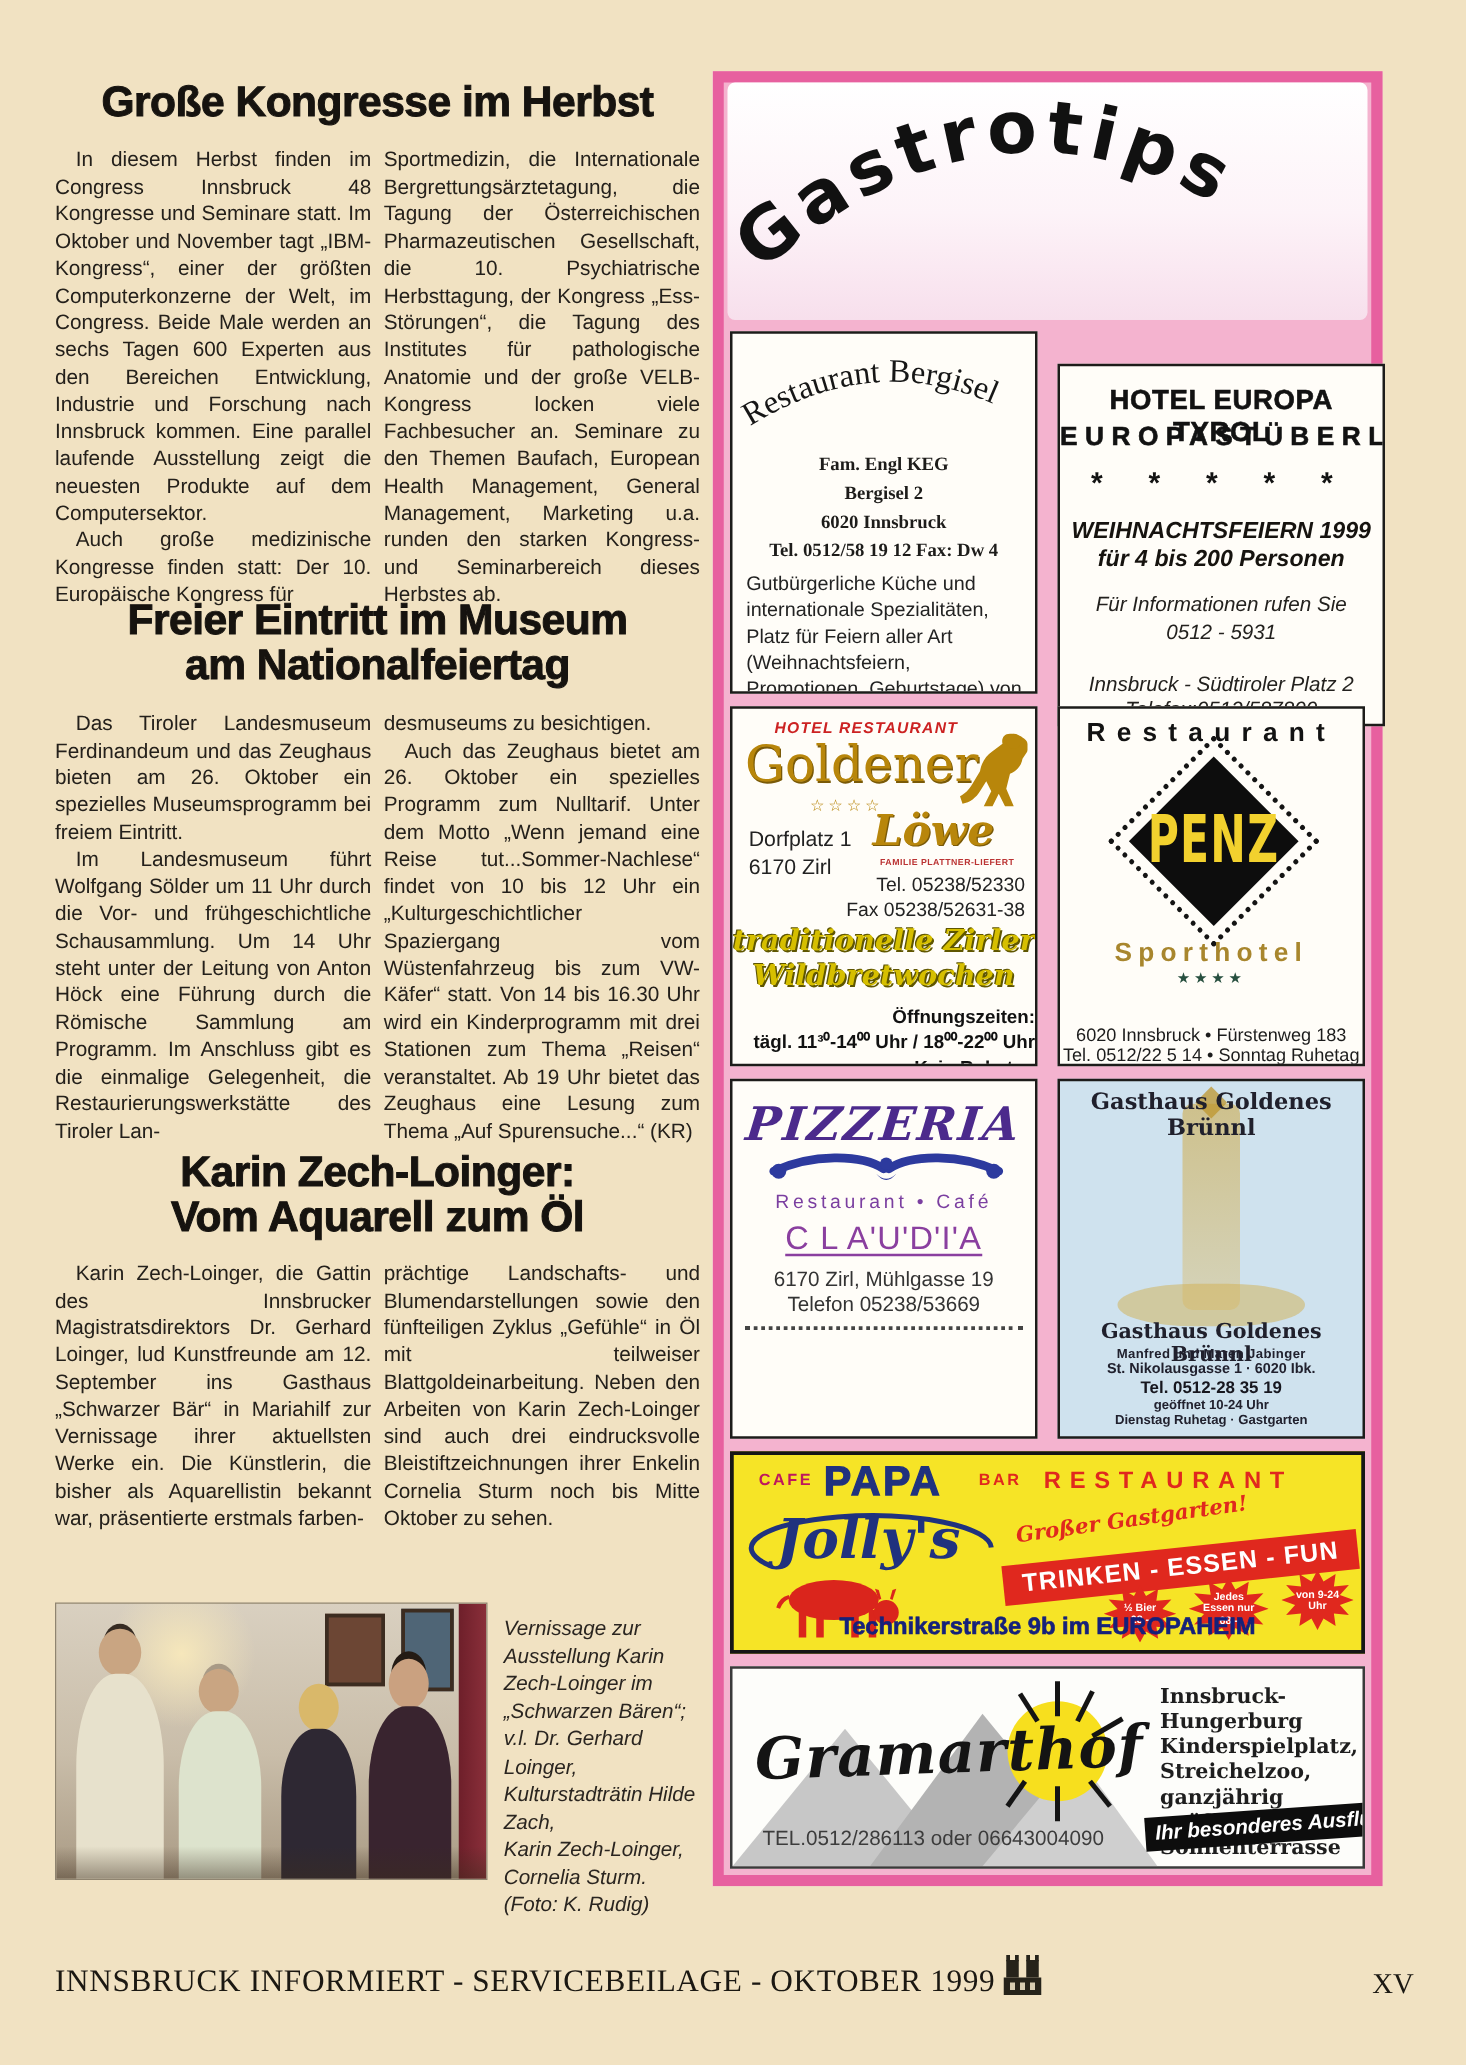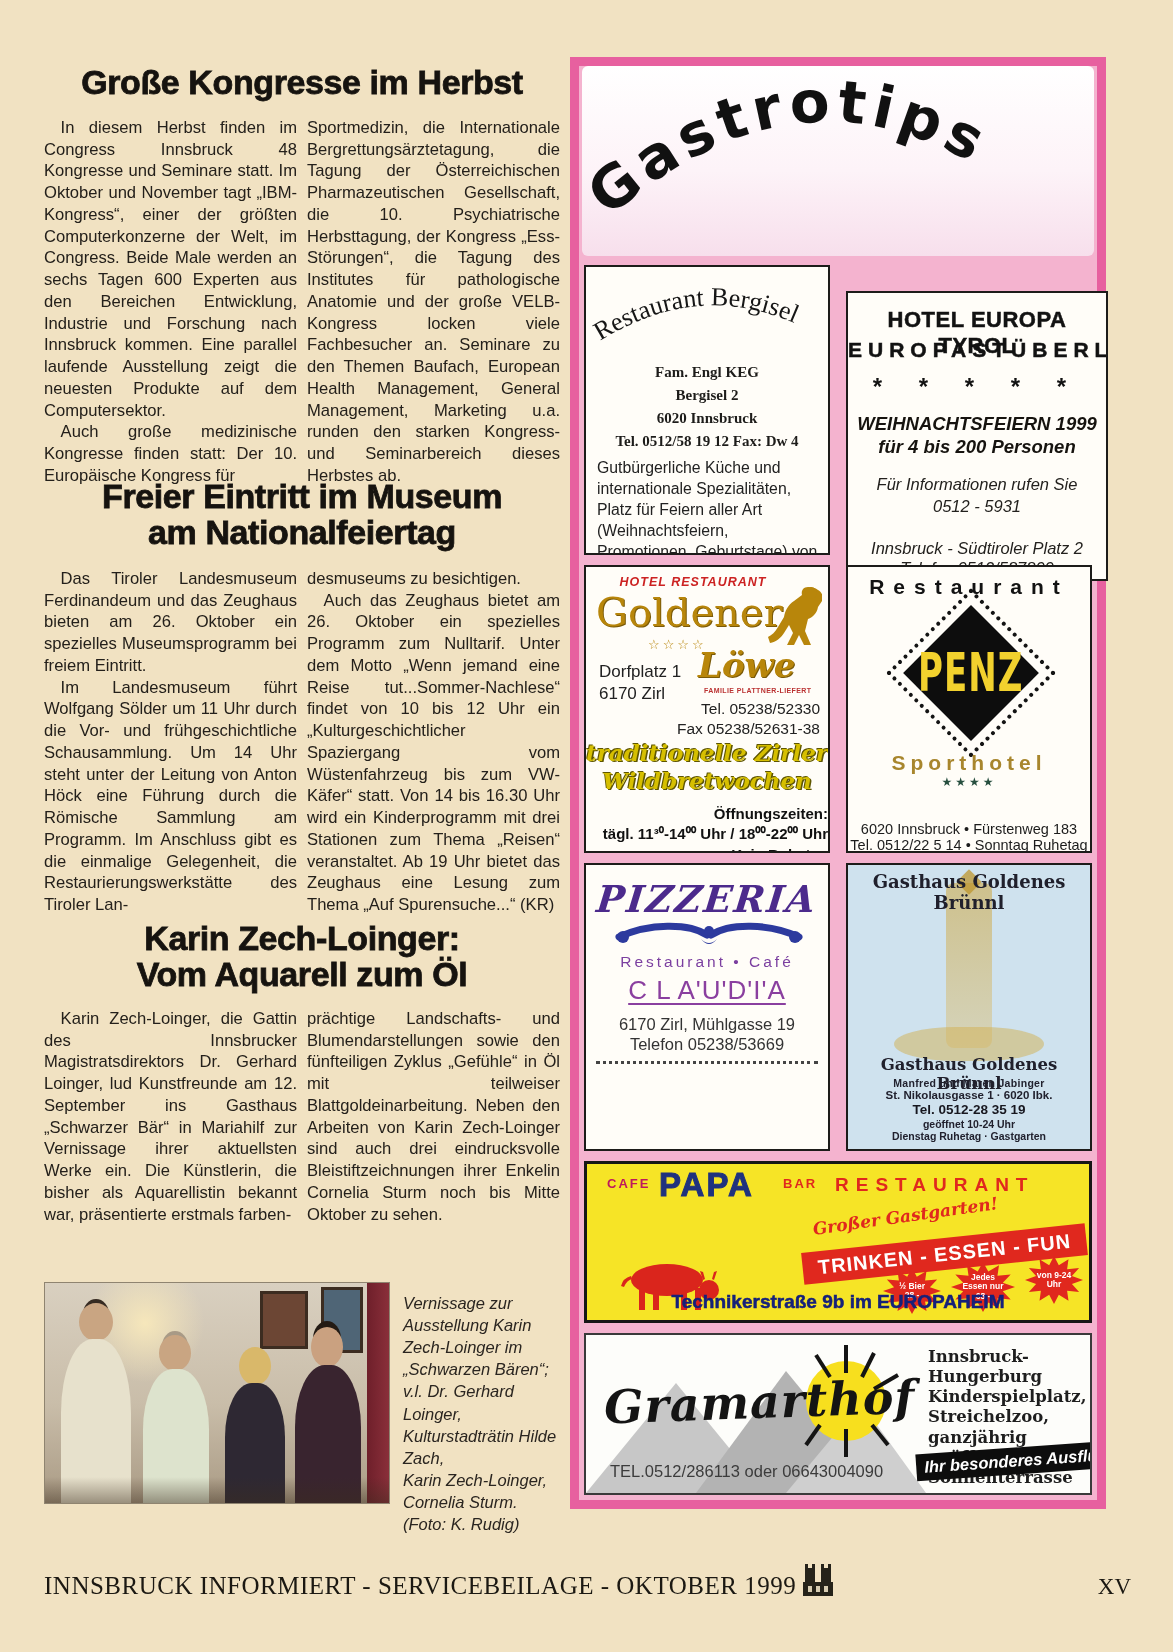--- a/index.html
+++ b/index.html
@@ -293,20 +293,26 @@
     <div class="br-tel">Tel. 0512-28 35 19</div>
     <div class="br-hours">geöffnet 10-24 Uhr</div>
     <div class="br-closed">Dienstag Ruhetag · Gastgarten</div>
   </div>
 
   <div class="ad jollys" style="left:14px; top:1104px; width:508px; height:162px;">
     <div class="jl-cafe">CAFE</div>
     <div class="jl-papa">PAPA</div>
     <div class="jl-bar">BAR</div>
     <div class="jl-rest">RESTAURANT</div>
+    <div class="jl-name-wrap">
+      <svg width="210" height="66" viewBox="0 0 210 66" style="position:absolute; left:0; top:0;">
+        <path d="M 18 54 A 96 26 0 1 1 196 40" stroke="#20327e" stroke-width="4" fill="none"></path>
+      </svg>
+      <span class="jl-name">Jolly's</span>
+    </div>
     <div class="jl-garden">Großer Gastgarten!</div>
     <div class="jl-banner">TRINKEN - ESSEN - FUN</div>
     <svg style="position:absolute; left:28px; top:92px;" width="110" height="56" viewBox="0 0 110 56">
       <g fill="#da251c">
         <ellipse cx="52" cy="24" rx="36" ry="16"></ellipse>
         <rect x="24" y="32" width="6" height="22"></rect>
         <rect x="38" y="34" width="6" height="20"></rect>
         <rect x="66" y="34" width="6" height="20"></rect>
         <rect x="80" y="32" width="6" height="22"></rect>
         <circle cx="94" cy="34" r="10"></circle>

